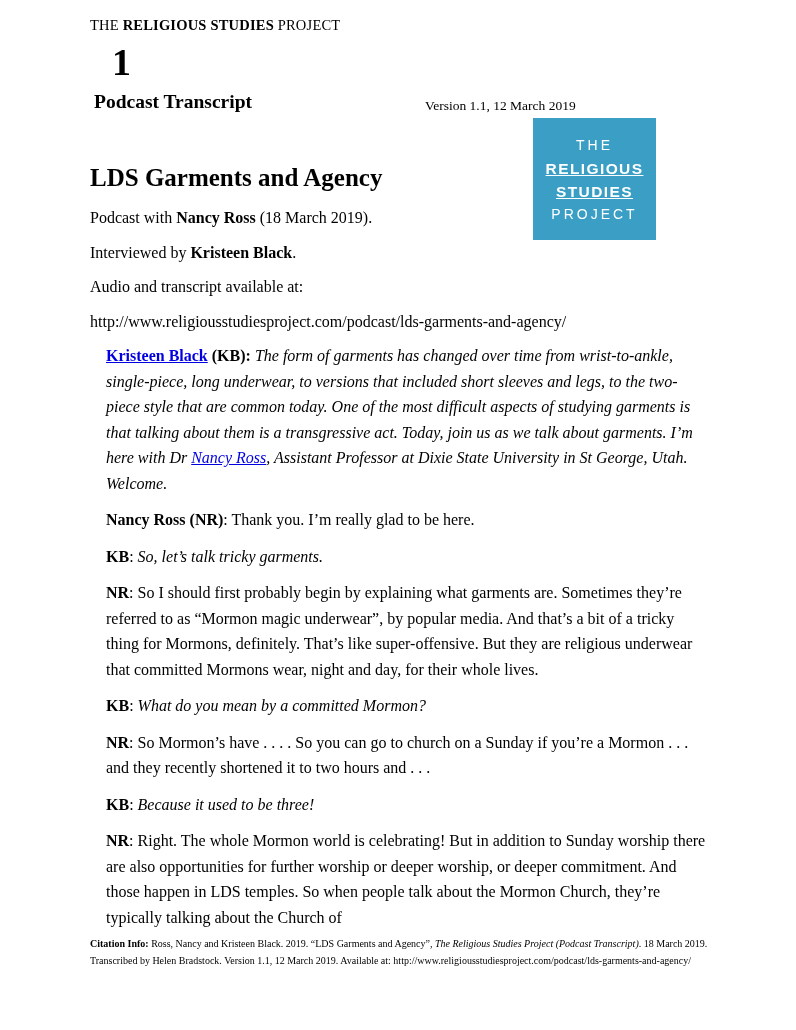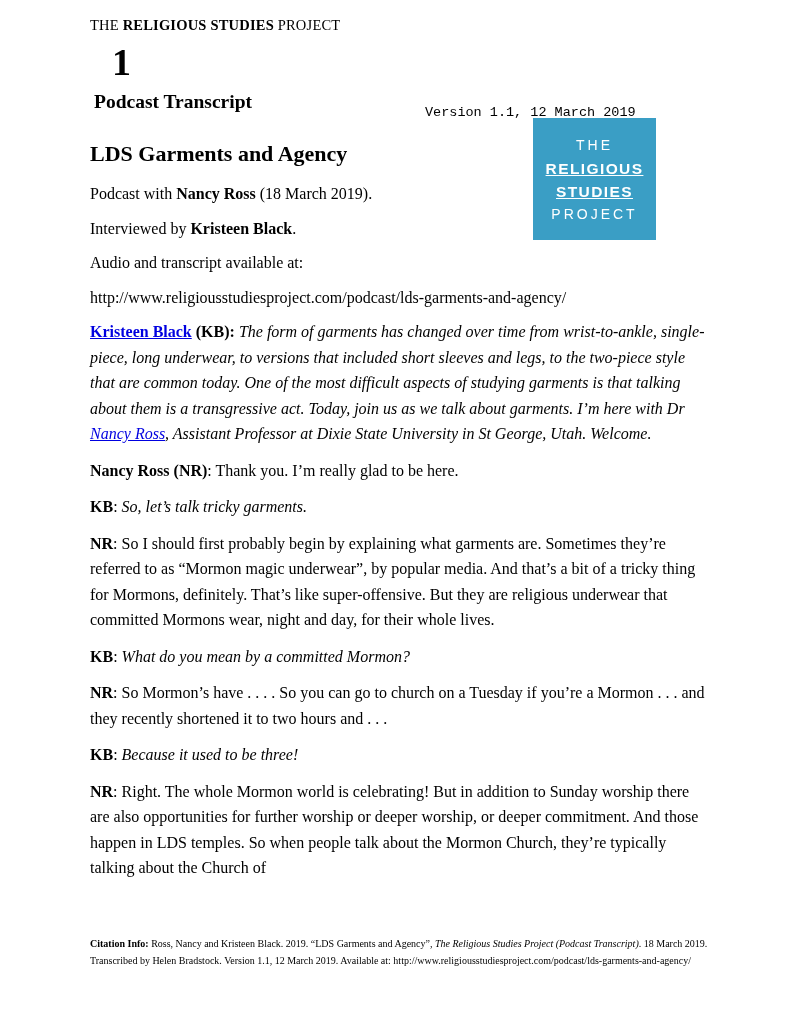--- a/index.html
+++ b/index.html
@@ -17,41 +17,41 @@
   .content { padding: 16px 86px 0 90px; }
 
   
   .site-line { font-size: 14.5px; line-height: 19px; letter-spacing: 0.2px; }
   .page-number {
     font-size: 38px; font-weight: bold; line-height: 42px;
     margin: 6px 0 0 22px;
   }
   .header-row { position: relative; height: 26px; margin-top: 8px; }
   .doc-type { position: absolute; left: 4px; top: 0; font-size: 19.5px; font-weight: bold; }
-  .version { position: absolute; left: 335px; top: 14px; font-size: 13.5px; font-family: Liberation Mono, monospace; }
+  .version { position: absolute; left: 335px; top: 7px; font-size: 13.5px; }
 
   
   .logo {
     position: absolute; left: 533px; top: 118px;
     width: 123px; height: 122px;
     background: var(--logo-blue, #3a9ec5);
     display: flex; flex-direction: column; justify-content: center; align-items: center;
     font-family: "Liberation Sans", "DejaVu Sans", sans-serif;
     color: #ffffff; text-align: center;
     padding-top: 2px;
   }
   .logo-line { line-height: 23px; white-space: nowrap; }
   .logo-thin  { font-size: 14px; font-weight: normal; letter-spacing: 3px; }
   .logo-bold  { font-size: 15.5px; font-weight: bold; letter-spacing: 1.4px; text-decoration: underline; }
 
   
-  h1.title { font-size: 22px; font-weight: bold; margin-top: 24px; margin-bottom: 15px; line-height: 25px; }
+  h1.title { font-size: 25px; font-weight: bold; margin-top: 48px; margin-bottom: 15px; line-height: 25px; }
   .meta p, .transcript p { font-size: 16px; line-height: 25.5px; }
   .meta p { margin: 0 0 9px 0; }
-  .transcript p { margin: 0 0 11px 0; }
+  .transcript p { margin: 0 0 11px 16px; }
   .b { font-weight: bold; }
   .i { font-style: italic; }
   a.link { color: var(--link-blue, #0000e0); text-decoration: underline; }
 
   
   .citation {
     position: absolute; left: 90px; right: 64px; top: 936px;
     font-size: 10px; line-height: 16.8px;
   }
 </style>
@@ -79,21 +79,21 @@
         <p><span>Audio and transcript available at:</span></p>
         <p><span>http://www.religiousstudiesproject.com/podcast/lds-garments-and-agency/</span></p>
       </div>
 
     <div class="transcript">
         <p><a href="#" class="link b">Kristeen Black</a><span class="b"> (KB): </span><span class="i">The form of garments has changed over time from wrist-to-ankle, single-piece, long underwear, to versions that included short sleeves and legs, to the two-piece style that are common today. One of the most difficult aspects of studying garments is that talking about them is a transgressive act. Today, join us as we talk about garments. I’m here with Dr </span><a href="#" class="link i">Nancy Ross</a><span class="i">, Assistant Professor at Dixie State University in St George, Utah. Welcome.</span></p>
         <p><span class="b">Nancy Ross (NR)</span><span>: Thank you. I’m really glad to be here.</span></p>
         <p><span class="b">KB</span><span>: </span><span class="i">So, let’s talk tricky garments.</span></p>
         <p><span class="b">NR</span><span>: So I should first probably begin by explaining what garments are. Sometimes they’re referred to as “Mormon magic underwear”, by popular media. And that’s a bit of a tricky thing for Mormons, definitely. That’s like super-offensive. But they are religious underwear that committed Mormons wear, night and day, for their whole lives.</span></p>
         <p><span class="b">KB</span><span>: </span><span class="i">What do you mean by a committed Mormon?</span></p>
-        <p><span class="b">NR</span><span>: So Mormon’s have . . . . So you can go to church on a Tuesday if you’re a Mormon . . . and they recently shortened it to two hours and . . .</span></p>
+        <p><span class="b">NR</span><span>: So Mormon’s have . . . . So you can go to church on a Sunday if you’re a Mormon . . . and they recently shortened it to two hours and . . .</span></p>
         <p><span class="b">KB</span><span>: </span><span class="i">Because it used to be three!</span></p>
         <p><span class="b">NR</span><span>: Right. The whole Mormon world is celebrating! But in addition to Sunday worship there are also opportunities for further worship or deeper worship, or deeper commitment. And those happen in LDS temples. So when people talk about the Mormon Church, they’re typically talking about the Church of</span></p>
       </div>
 
   </div>
 
   <div class="logo">
     <div class="logo-line logo-thin">THE</div>
     <div class="logo-line logo-bold">RELIGIOUS</div>
     <div class="logo-line logo-bold">STUDIES</div>

